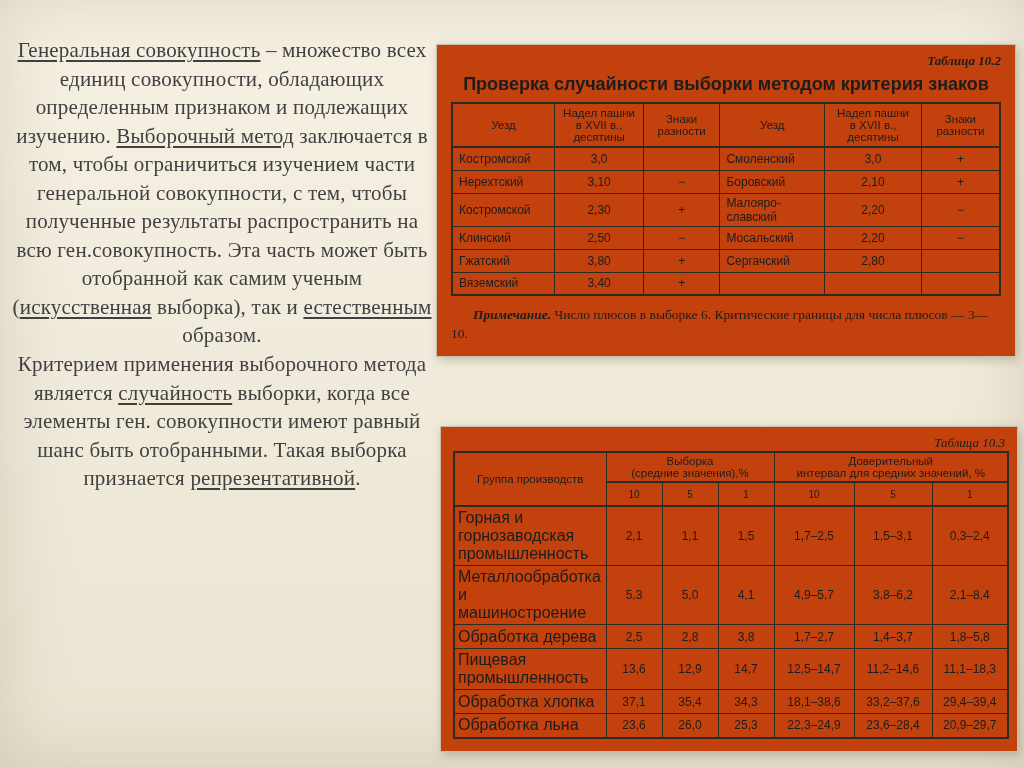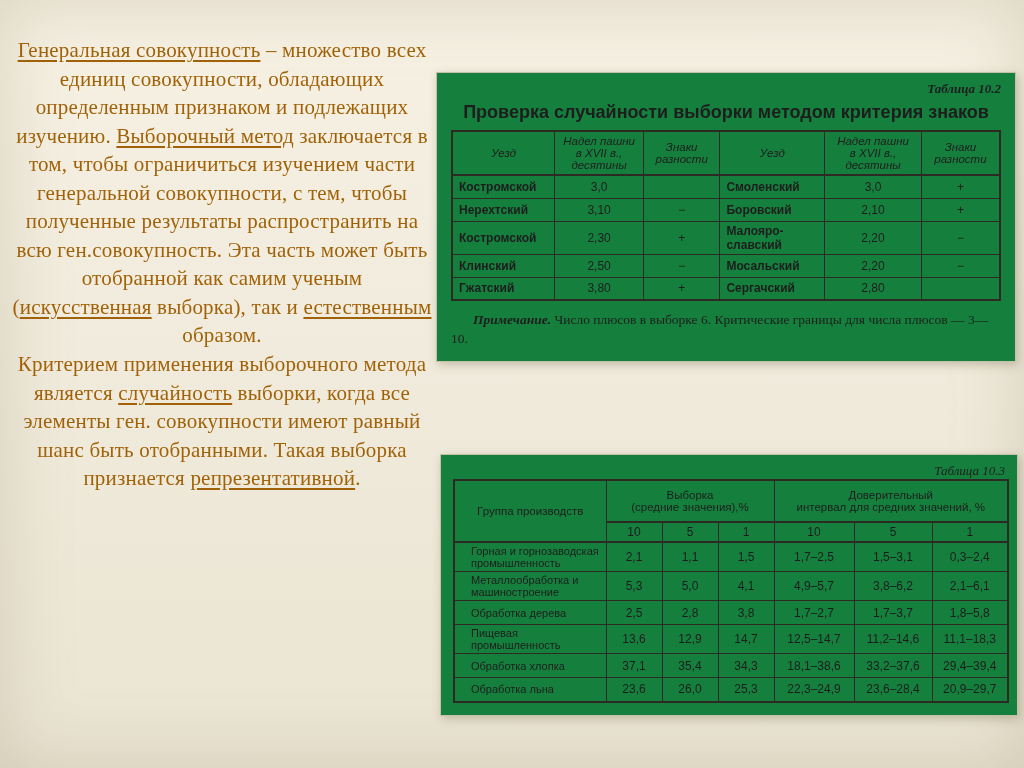--- a/index.html
+++ b/index.html
@@ -8,30 +8,29 @@
     position:relative; overflow:hidden;
     font-family:"Liberation Serif", serif;
     background: linear-gradient(180deg,#f6f1e3 0%,#f0ebdc 45%,#eae4d2 100%);
   }
   .slide { position:absolute; inset:0; box-shadow: inset 0 0 70px rgba(150,138,105,0.28); }
 
   
   .definition {
     position:absolute; left:10px; top:36px; width:424px;
     font-size:21px; line-height:1.36; text-align:center;
-    color:#a16207; white-space:pre-line; letter-spacing:0.2px;
+    color:#404040; white-space:pre-line; letter-spacing:0.2px;
   }
   .definition .u { text-decoration:underline; text-underline-offset:3px; }
 
   
   .scan {
-    position:absolute; background:#15803d; color:#1d1d1d;
+    position:absolute; background:#c2410c; color:#1d1d1d;
     border:1px solid #c6bfa9;
     box-shadow: 2px 3px 9px rgba(100,88,55,0.30);
-    margin-top: 28px;
   }
   .scan1 { left:436px; top:44px; width:580px; padding:8px 14px 12px; }
   .scan2 { left:440px; top:426px; width:578px; padding:8px 12px 12px; }
 
   .scan-label { text-align:right; font:italic bold 13px "Liberation Serif", serif; }
   .scan2 .scan-label { font-weight:normal; font-style:italic; }
 
   .scan-title {
     text-align:center; font-family:"Liberation Sans", sans-serif;
     font-weight:bold; font-size:18px; margin:5px 4px 7px; white-space:pre-line;
@@ -43,38 +42,38 @@
     border:2px solid #2d2923;
   }
   .scan-table th, .scan-table td {
     border:1px solid #2d2923; padding:2px 4px;
     text-align:center; vertical-align:middle; white-space:pre-line;
     color:#1d1d1d;
   }
   .scan-table thead th { font-weight:normal; font-size:11.5px; border-bottom:2px solid #2d2923; }
 
   
-  .t1 thead th { height:44px;font-style:italic; }
+  .t1 thead th { height:44px; }
   .t1 tbody td { height:23px; }
-  .t1 .name-cell { text-align:left; padding-left:6px;font-weight:bold; }
+  .t1 .name-cell { text-align:left; padding-left:6px; }
 
   
   .scan-note {
     margin-top:10px; font:13.5px "Liberation Serif", serif;
     line-height:1.4; text-indent:22px; color:#1d1d1d;
   }
   .scan-note .lead { font-style:italic; font-weight:bold; }
 
   
   .t2 { font-size:11.5px; }
   .t2 thead th { font-size:11.5px; }
-  .t2 thead tr.sub th { height:18px; border-bottom:2px solid #2d2923; font-size:12px; }
-  .t2 thead tr.main th { height:42px; }
+  .t2 thead tr.sub th { height:24px; border-bottom:2px solid #2d2923; font-size:10px; }
+  .t2 thead tr.main th { height:30px; }
   .t2 tbody td { height:24px; }
-  .t2 .group-cell { text-align:left; padding-left:16px; font-size:11px; }
+  .t2 .group-cell { text-align:left; padding-left:3px; font-size:16px; }
 </style>
 </head>
 <body>
 
 <div class="slide">
 
   <div class="definition"><span class="u">Генеральная совокупность</span><span> – множество всех единиц совокупности, обладающих определенным признаком и подлежащих изучению. </span><span class="u">Выборочный метод</span><span> заключается в том, чтобы ограничиться изучением части генеральной совокупности, с тем, чтобы полученные результаты распространить на всю ген.совокупность. Эта часть может быть отобранной как самим ученым (</span><span class="u">искусственная</span><span> выборка), так и </span><span class="u">естественным</span><span> образом.
 Критерием применения выборочного метода является </span><span class="u">случайность</span><span> выборки, когда все элементы ген. совокупности имеют равный шанс быть отобранными. Такая выборка признается </span><span class="u">репрезентативной</span><span>.</span></div>
 
   <div class="scan scan1">
@@ -138,20 +137,28 @@
             <td class="name-cell">Мосальский</td>
             <td class="num-cell">2,20</td>
             <td class="num-cell">−</td>
           </tr>
           <tr>
             <td class="name-cell">Гжатский</td>
             <td class="num-cell">3,80</td>
             <td class="num-cell">+</td>
             <td class="name-cell">Сергачский</td>
             <td class="num-cell">2,80</td>
+            <td class="num-cell"></td>
+          </tr>
+          <tr>
+            <td class="name-cell">Вяземский</td>
+            <td class="num-cell">3,40</td>
+            <td class="num-cell">+</td>
+            <td class="name-cell"></td>
+            <td class="num-cell"></td>
             <td class="num-cell"></td>
           </tr>
         </tbody>
     </table>
     <div class="scan-note">
       <span class="lead">Примечание.</span><span> Число плюсов в выборке 6. Критические границы для числа плюсов — 3—10.</span>
     </div>
   </div>
 
   <div class="scan scan2">
@@ -195,29 +202,29 @@
             <td class="num-cell">0,3–2,4</td>
           </tr>
           <tr>
             <td class="group-cell">Металлообработка и
 машиностроение</td>
             <td class="num-cell">5,3</td>
             <td class="num-cell">5,0</td>
             <td class="num-cell">4,1</td>
             <td class="num-cell">4,9–5,7</td>
             <td class="num-cell">3,8–6,2</td>
-            <td class="num-cell">2,1–6,1</td>
+            <td class="num-cell">2,1–8,4</td>
           </tr>
           <tr>
             <td class="group-cell">Обработка дерева</td>
             <td class="num-cell">2,5</td>
             <td class="num-cell">2,8</td>
             <td class="num-cell">3,8</td>
             <td class="num-cell">1,7–2,7</td>
-            <td class="num-cell">1,7–3,7</td>
+            <td class="num-cell">1,4–3,7</td>
             <td class="num-cell">1,8–5,8</td>
           </tr>
           <tr>
             <td class="group-cell">Пищевая промышленность</td>
             <td class="num-cell">13,6</td>
             <td class="num-cell">12,9</td>
             <td class="num-cell">14,7</td>
             <td class="num-cell">12,5–14,7</td>
             <td class="num-cell">11,2–14,6</td>
             <td class="num-cell">11,1–18,3</td>

